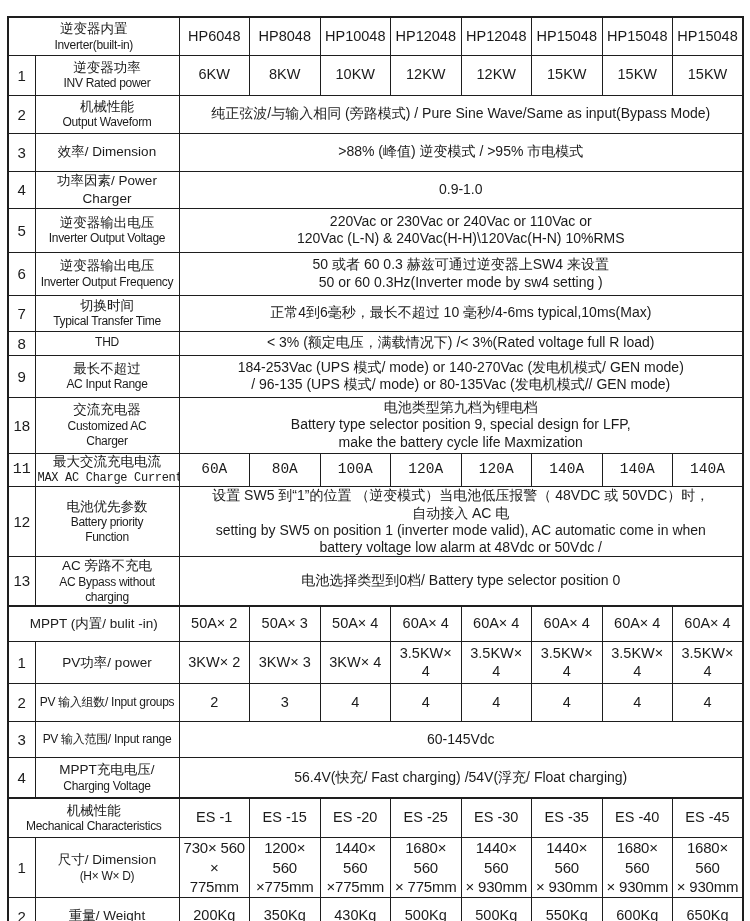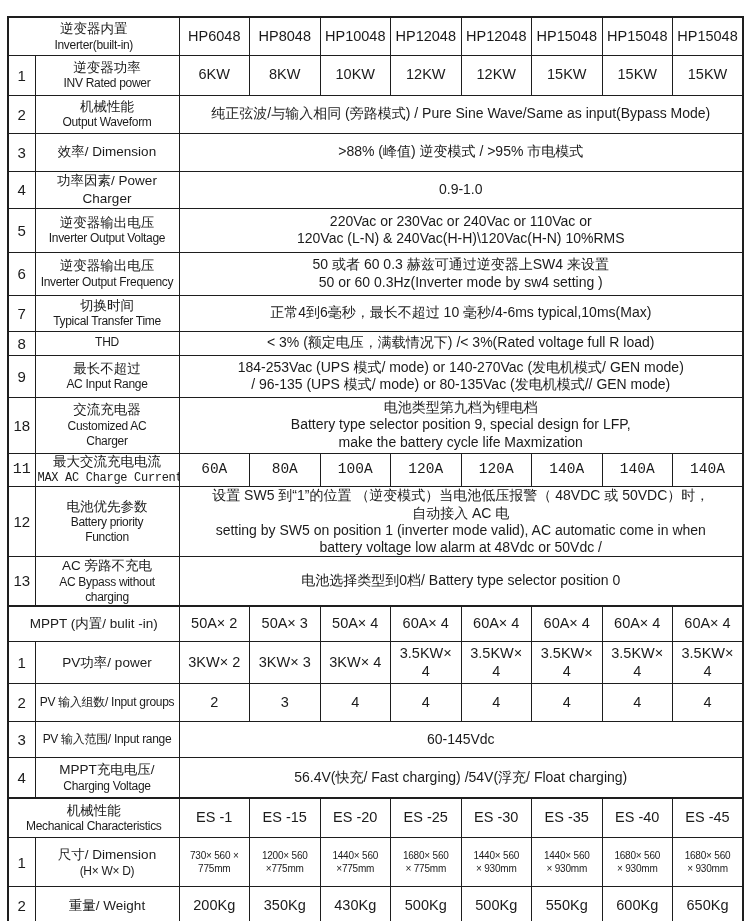--- a/index.html
+++ b/index.html
@@ -16,21 +16,21 @@
     border:1px solid var(--border,#1e1e1e);
     text-align:center;vertical-align:middle;
     padding:0 2px;overflow:hidden;
   }
   tr.section-top td{border-top:2px solid var(--border,#1e1e1e);}
   .num-cell{font-size:15px;}
   .label-cell .line.zh{font-size:13.5px;line-height:1.32;}
   .label-cell .line.en{font-size:12px;line-height:1.26;letter-spacing:-0.3px;white-space:nowrap;}
   .label-cell.small-label .line{font-size:12px;letter-spacing:-0.3px;white-space:nowrap;text-align:center;}
   .value-cell{font-size:14.5px;line-height:1.2;white-space:pre-line;}
-  .value-cell.small{font-size:10px;line-height:1.3;letter-spacing:-0.2px;}
+  .value-cell.small{font-size:15px;line-height:1.3;letter-spacing:-0.2px;}
   .merged-cell .content-line{font-size:14px;line-height:1.22;}
 </style>
 </head>
 <body>
 
 <div class="sheet">
   <table class="spec">
     <colgroup>
       <col style="width:27px">
       <col style="width:144px">

